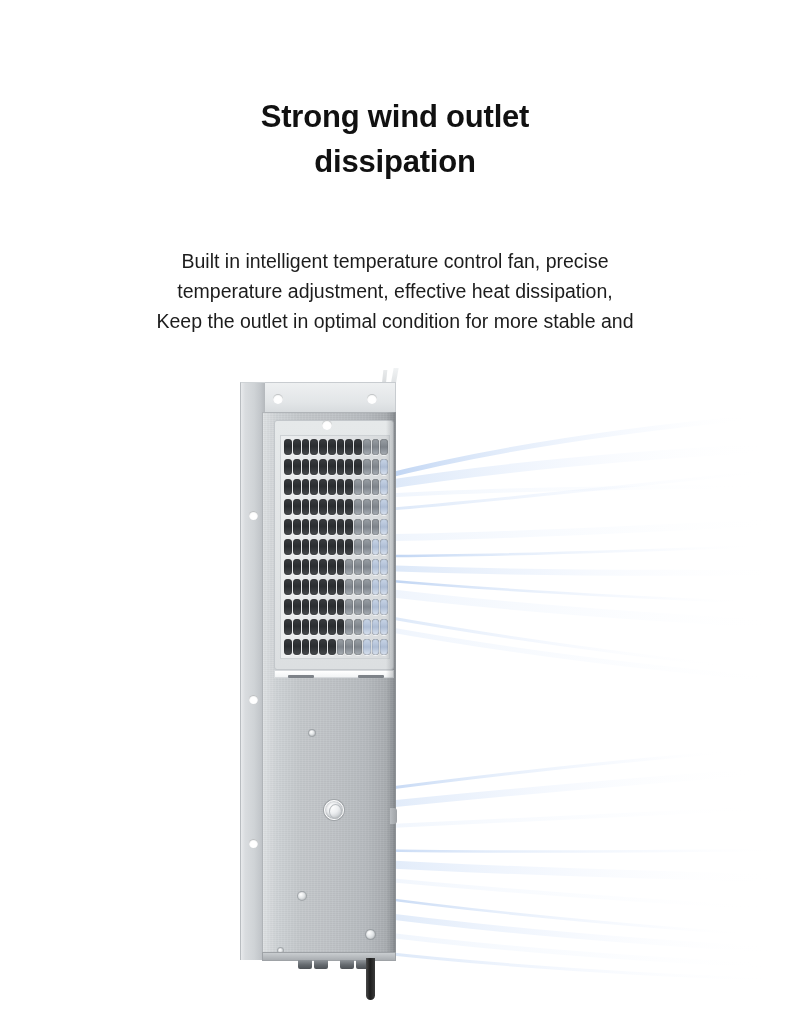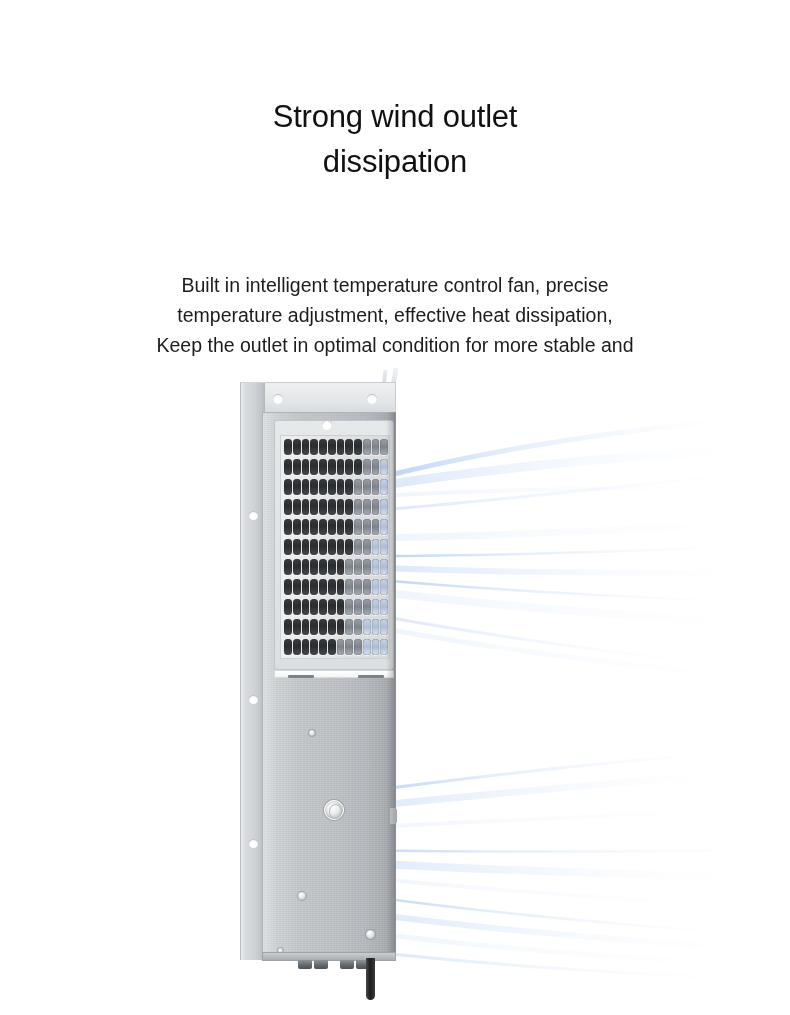--- a/index.html
+++ b/index.html
@@ -15,36 +15,35 @@
     width: 790px; height: 1015px;
     background: #ffffff;
   }
 
   
   .heading {
     position: absolute;
     top: 94px; left: 0; width: 790px;
     text-align: center;
     font-size: 31px;
-    font-weight: normal;
+    font-weight: bold;
     line-height: 45px;
     color: #111111;
     letter-spacing: -0.2px;
   }
   .heading .hline { display: block; }
 
   .subtext {
     position: absolute;
     top: 246px; left: 0; width: 790px;
     text-align: center;
     font-size: 19.5px;
     font-weight: normal;
     line-height: 30px;
     color: #1c1c1c;
-    margin-top: 24px;
   }
   .subtext .sline { display: block; }
 
   
   .product-stage {
     position: absolute;
     left: 0; top: 360px;
     width: 790px; height: 655px;
   }
 

